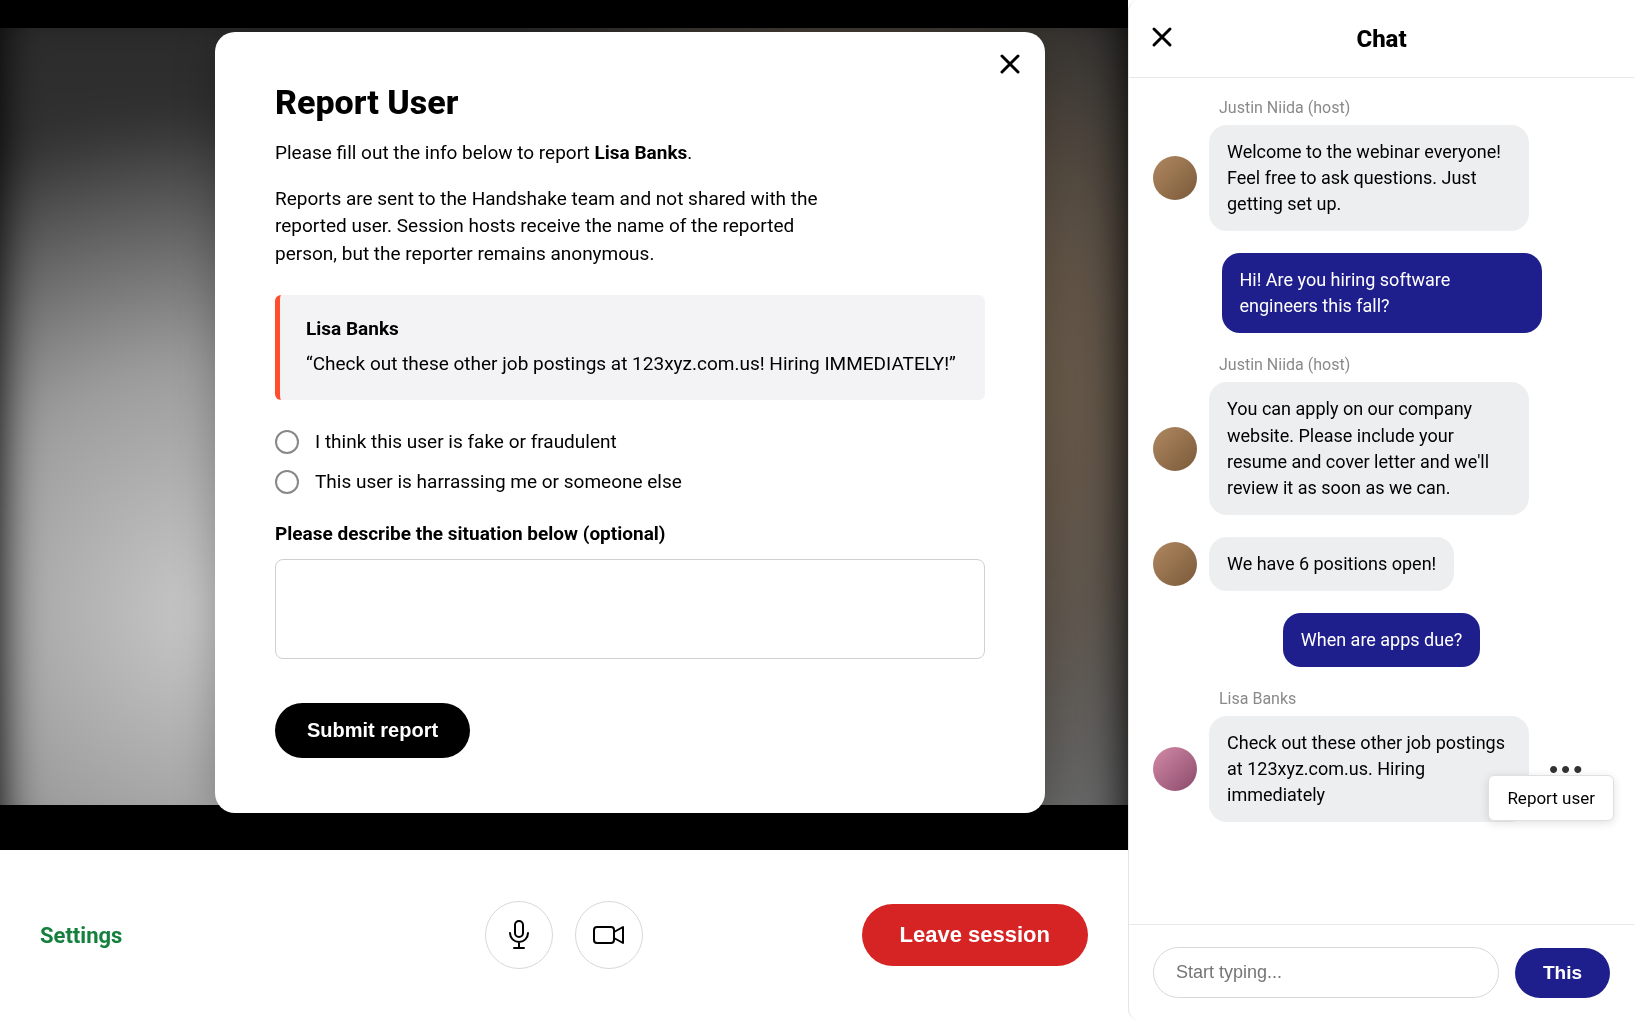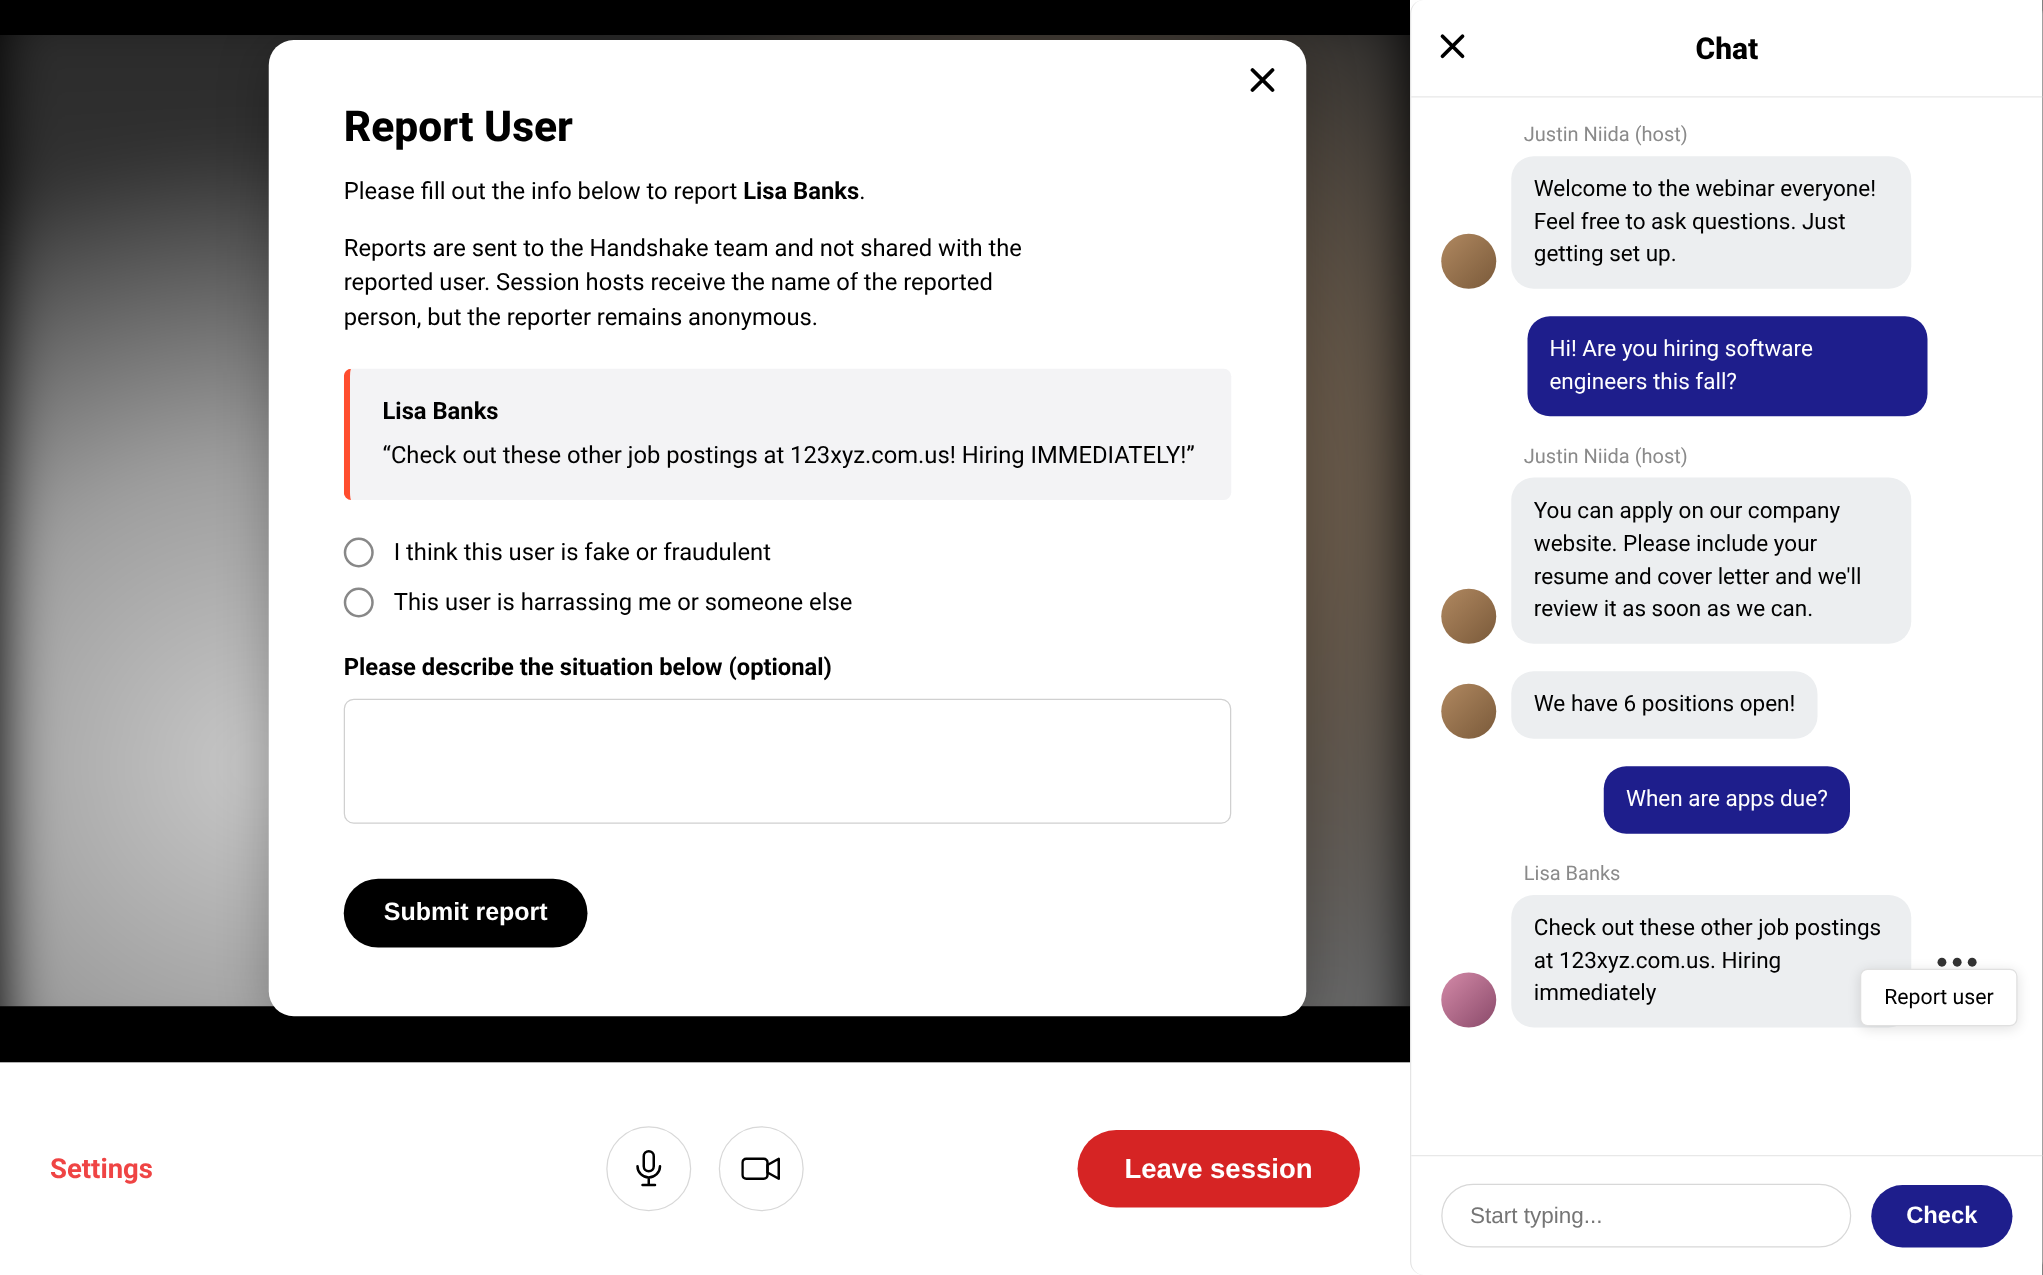--- a/index.html
+++ b/index.html
@@ -39,21 +39,21 @@
 
 .controls-bar {
   height: 170px;
   background: #fff;
   display: flex;
   align-items: center;
   padding: 0 40px;
   gap: 16px;
 }
 .settings-link {
-  color: #ef4444;
+  color: #15803d;
   font-weight: 700;
   font-size: 22px;
   cursor: pointer;
 }
 .control-icons {
   display: flex;
   gap: 22px;
   position: absolute;
   left: 50%;
   transform: translateX(-50%);
@@ -190,21 +190,21 @@
   flex: 1;
   overflow-y: auto;
   padding: 20px 24px 20px 24px;
 }
 .msg-block { margin-bottom: 22px; }
 .msg-author {
   font-size: 16px;
   color: #8a8a8a;
   margin: 0 0 8px 66px;
 }
-.msg-row { display: flex; gap: 12px; align-items: flex-end; }
+.msg-row { display: flex; gap: 12px; align-items: center; }
 .avatar {
   width: 44px; height: 44px; border-radius: 50%;
   background: linear-gradient(135deg,#b08860,#7a5a3a);
   flex-shrink: 0;
 }
 .avatar.lisa { background: linear-gradient(135deg,#d48aa8,#8a4a6a); }
 .bubble {
   background: #eceef0;
   padding: 14px 18px;
   border-radius: 18px;
@@ -369,15 +369,15 @@
           <span>•••</span>
         </button>
       </div>
       <div class="popover" style="right:-4px; top:86px;">Report user</div>
     </div>
 
   </div>
 
   <div class="chat-input-row">
     <input class="chat-input" placeholder="Start typing..." style="">
-    <button class="send-btn">Check</button>
+    <button class="send-btn">This</button>
   </div>
 </div>
 
 </body></html>

